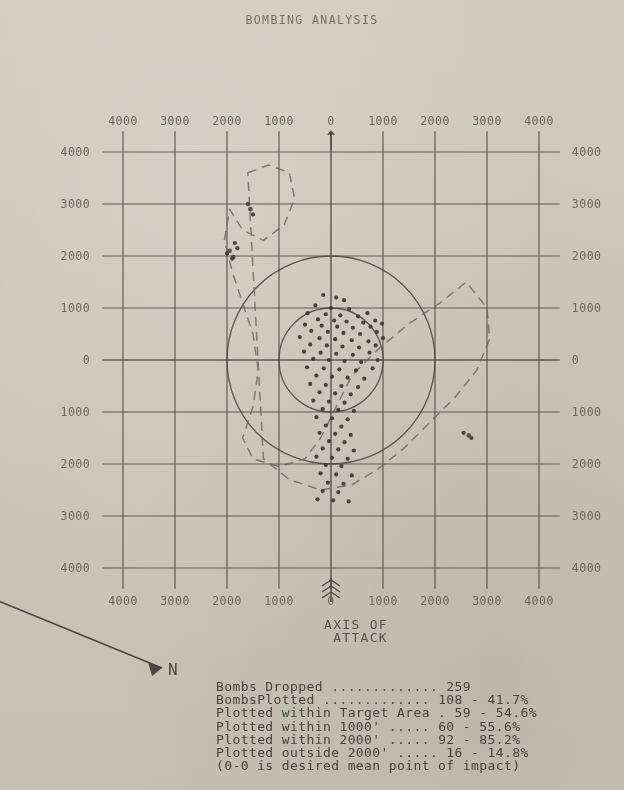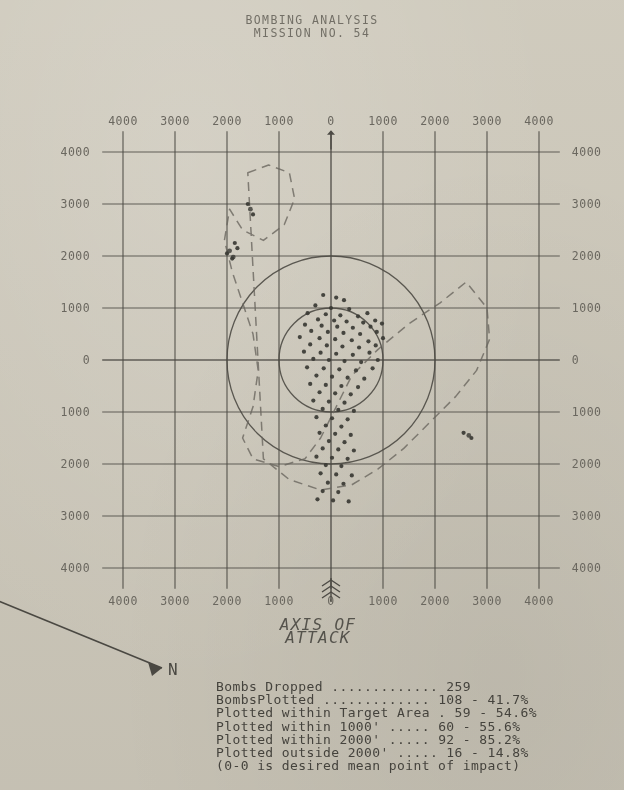--- a/index.html
+++ b/index.html
@@ -41,27 +41,26 @@
     position:absolute;
     left:0;top:95px;width:624px;height:530px;margin-left:19px;
   }
   .chart-svg{display:block;}
 
   
   .axis-caption{
     position:absolute;
     left:248px;top:618px;
     width:140px;
-    text-align:center;
-    font-size:16px;
+    text-align:right;
+    font-size:13px;
     letter-spacing:1.3px;
     line-height:13px;
     color:#4a4842;
     opacity:.9;
-    font-style:italic;
   }
 
   
   .north-label{
     position:absolute;
     left:168px;top:660px;
     font-size:16px;
     color:#4a4842;
     letter-spacing:1px;
   }
@@ -80,21 +79,20 @@
 </style>
 </head>
 <body>
 
 <div class="paper"></div>
 
 <div class="sheet">
 
   <div class="title-block">
     <div>BOMBING ANALYSIS</div>
-    <div>MISSION NO. 54</div>
   </div>
 
   <div class="chart-wrap">
     <svg class="chart-svg" id="chart" width="624" height="530" viewBox="0 0 624 530">
         <line x1="104" y1="36.20000000000002" x2="104" y2="493.79999999999995" stroke="#4c4a44" stroke-width="1.2" opacity="0.85"></line>
         <line x1="83.20000000000002" y1="473" x2="540.8" y2="473" stroke="#4c4a44" stroke-width="1.2" opacity="0.85"></line>
         <line x1="156" y1="36.20000000000002" x2="156" y2="493.79999999999995" stroke="#4c4a44" stroke-width="1.2" opacity="0.85"></line>
         <line x1="83.20000000000002" y1="421" x2="540.8" y2="421" stroke="#4c4a44" stroke-width="1.2" opacity="0.85"></line>
         <line x1="208" y1="36.20000000000002" x2="208" y2="493.79999999999995" stroke="#4c4a44" stroke-width="1.2" opacity="0.85"></line>
         <line x1="83.20000000000002" y1="369" x2="540.8" y2="369" stroke="#4c4a44" stroke-width="1.2" opacity="0.85"></line>

